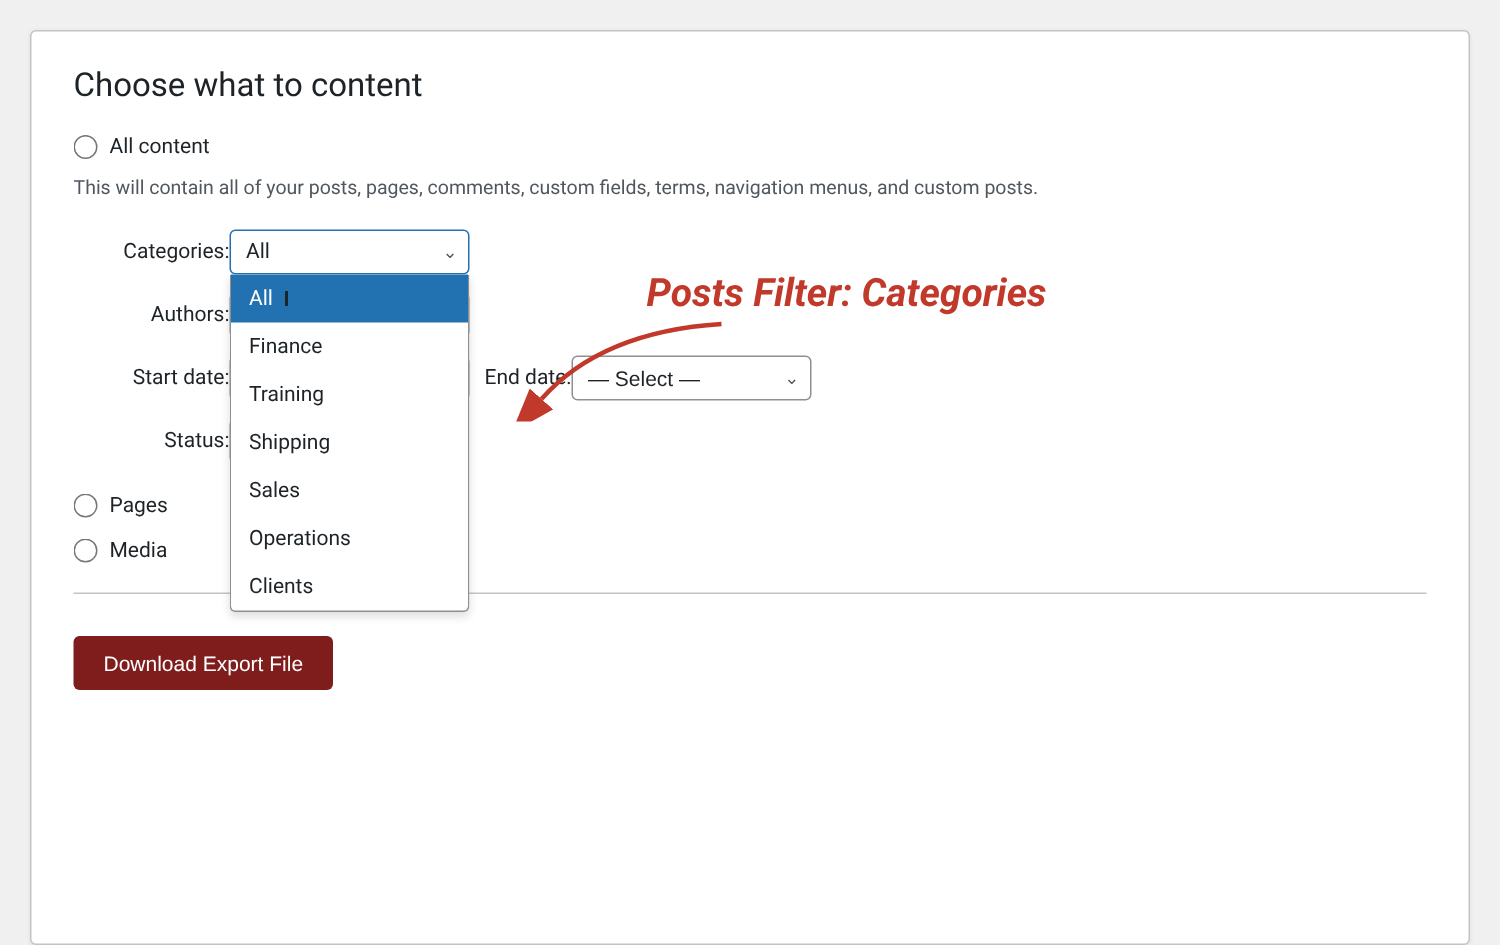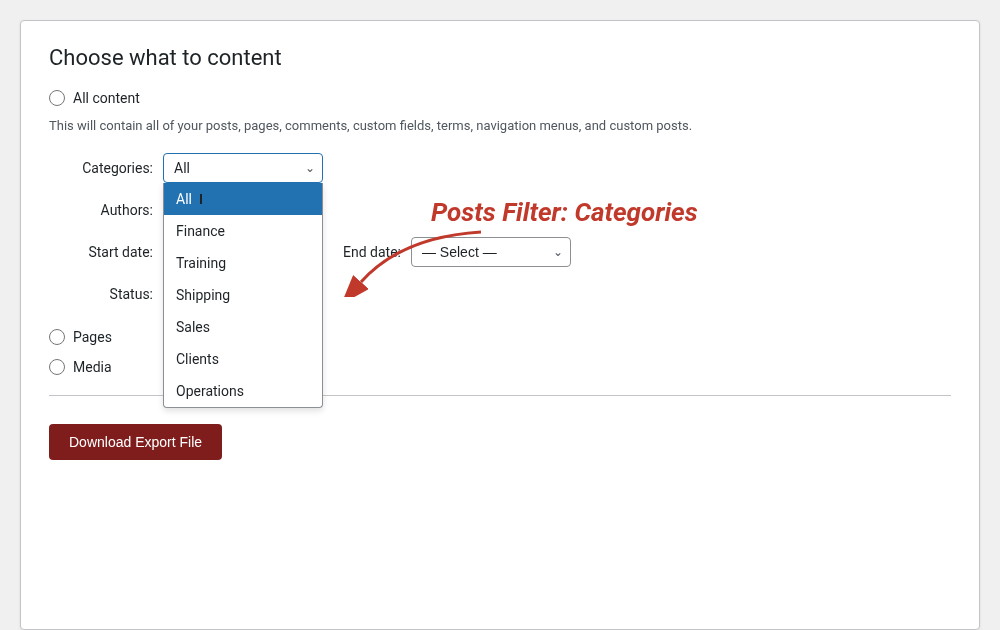--- a/index.html
+++ b/index.html
@@ -60,21 +60,20 @@
     .filter-grid {
       margin-left: 24px;
       margin-top: 12px;
       display: flex;
       flex-direction: column;
       gap: 12px;
     }
     .filter-row {
       display: flex;
       align-items: center;
-      gap: 10px;
     }
     .filter-label {
       width: 80px;
       font-size: 14px;
       color: #1d2327;
       text-align: right;
     }
     .select-wrapper {
       position: relative;
       display: inline-block;
@@ -167,21 +166,21 @@
       padding: 10px 20px;
       font-size: 14px;
       font-weight: 500;
       cursor: pointer;
       margin-top: 8px;
       display: inline-block;
     }
     
     .annotation-container {
       position: absolute;
-      top: 176px;
+      top: 160px;
       left: 330px;
       pointer-events: none;
     }
     .annotation-text {
       color: #c0392b;
       font-size: 26px;
       font-weight: 700;
       font-style: italic;
       white-space: nowrap;
       margin-left: 80px;
@@ -237,24 +236,24 @@
           <div class="dropdown-item">
             <span>Training</span>
           </div>
           <div class="dropdown-item">
             <span>Shipping</span>
           </div>
           <div class="dropdown-item">
             <span>Sales</span>
           </div>
           <div class="dropdown-item">
+            <span>Operations</span>
+          </div>
+          <div class="dropdown-item">
             <span>Clients</span>
-          </div>
-          <div class="dropdown-item">
-            <span>Operations</span>
           </div>
         </div>
       </div>
     </div>
 
     <div class="filter-row">
       <span class="filter-label">Authors:</span>
       <div class="select-wrapper">
         <select class="select-field">
           <option>All</option>

